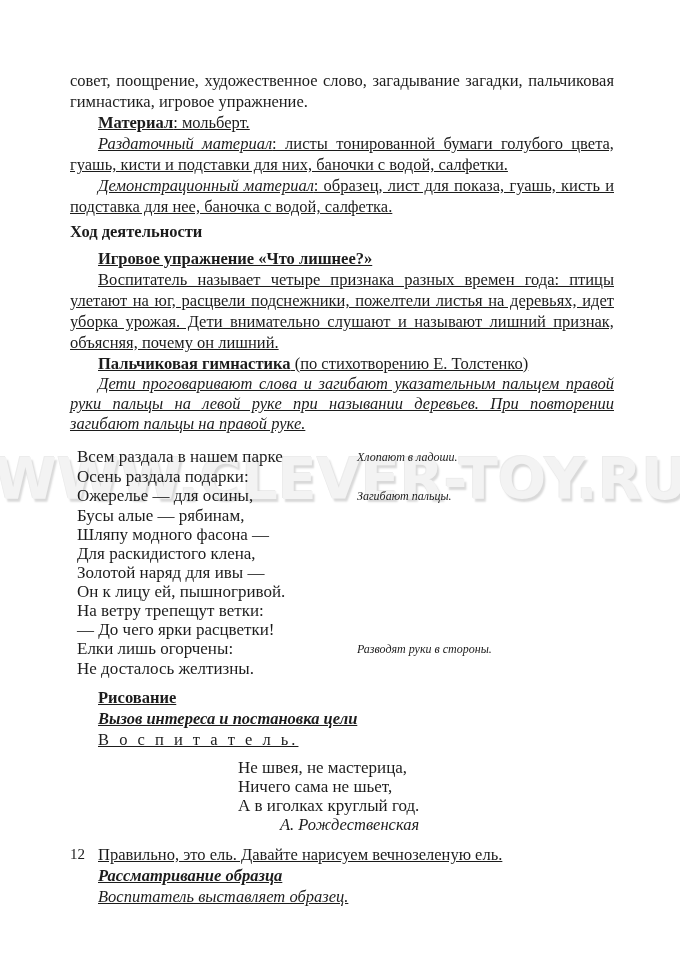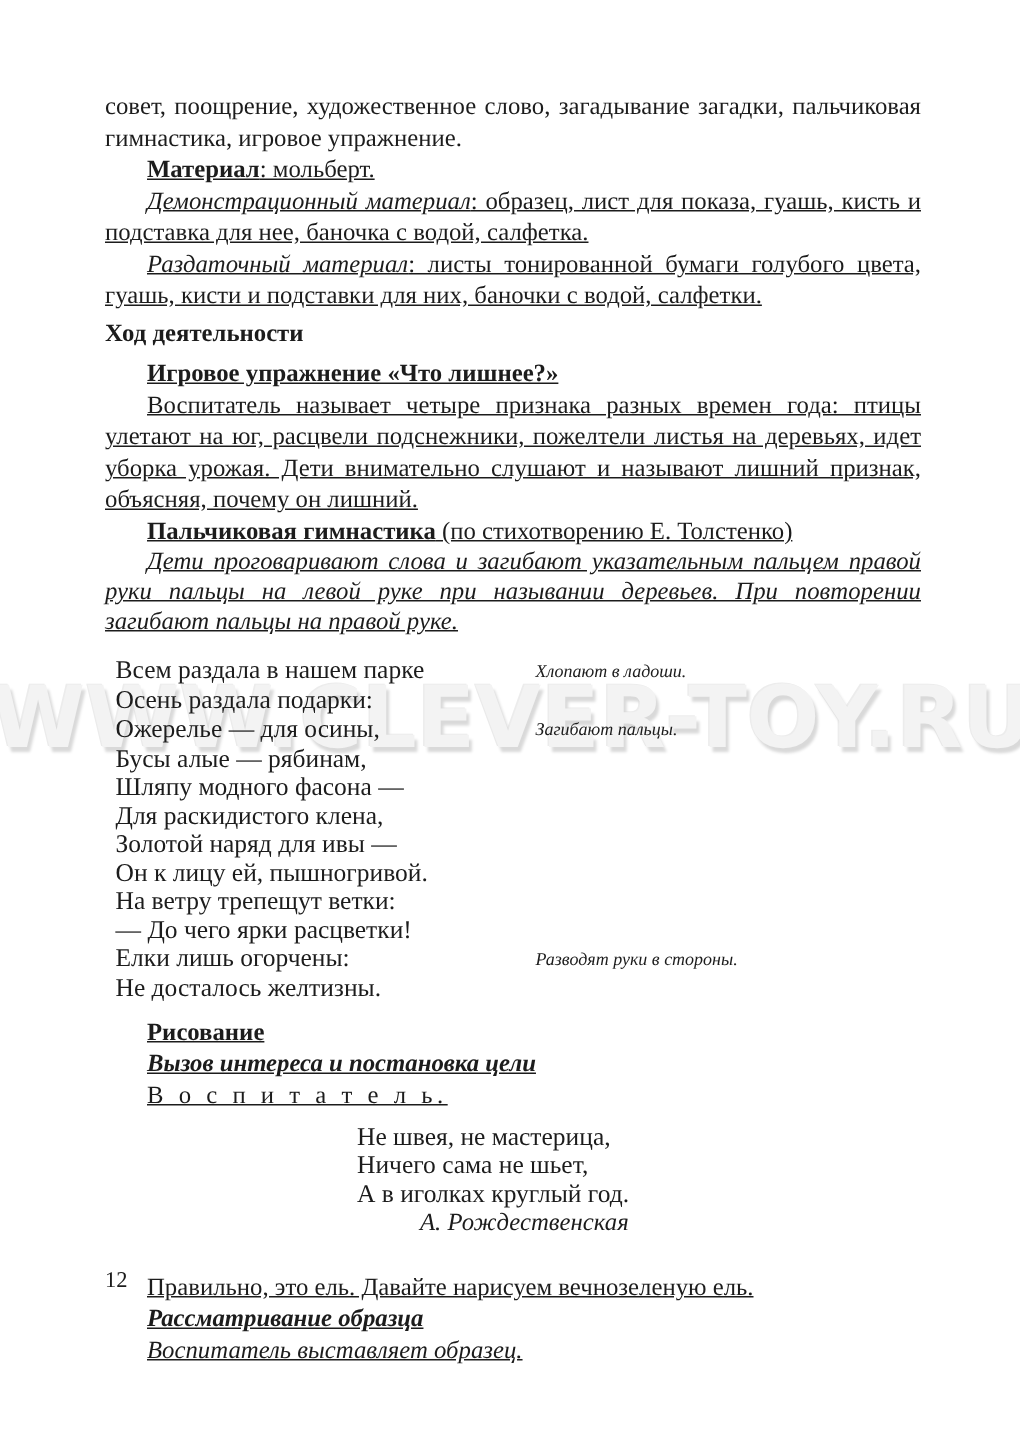--- a/index.html
+++ b/index.html
@@ -21,63 +21,63 @@
     font-family:"DejaVu Sans", sans-serif;
     font-weight:bold;
     font-size:57px;
     letter-spacing:0px;
     color:#f3f3f3;
     text-shadow: 2px 3px 2px #d9d9d9, -1px -1px 0 #ececec;
     user-select:none;
     pointer-events:none;
   }
   .content {
-    position:absolute; left:70px; top:60px; width:544px;
+    position:absolute; left:70px; top:70px; width:544px;
     z-index:1;
     font-size:16.5px; line-height:21px;
   }
   p { margin:0; }
   .just { text-align:justify; }
   .indent { text-indent:28px;text-decoration:underline; }
   .b  { font-weight:bold; }
   .i  { font-style:italic; }
   .bi { font-weight:bold; font-style:italic; }
   .heading { text-align:left; font-weight:bold; margin:4px 0 6px 0; }
   .spaced { letter-spacing:3px; }
   
   .poem { margin-top:13px; font-size:17px; line-height:19px; }
   .poem-row { display:flex; }
   .poem-text { width:240px; padding-left:7px; flex:none; }
   .poem-action { font-style:italic; font-size:12px; padding-top:1px;margin-left:40px; }
   
   .drawing { margin-top:9px; }
   .riddle { margin-top:8px; margin-left:168px; font-size:17px; line-height:19px; }
   .riddle-author { margin-left:210px; font-style:italic; font-size:16.5px; line-height:19px; }
-  .answer { margin-top:23px; }
+  .answer { margin-top:10px; }
   .page-number {
     position:absolute; left:70px; top:846px; z-index:1;
     font-size:15px;
   }
 </style>
 </head>
 <body>
 
 <div class="page">
 
   <div class="watermark">WWW.CLEVER-TOY.RU</div>
 
   <div class="content">
 
     <p class="just">совет, поощрение, художественное слово, загадывание загадки, пальчиковая гимнастика, игровое упражнение.</p>
 
     <p class="just indent"><span class="b">Материал</span><span>: мольберт.</span></p>
 
+    <p class="just indent"><span class="i">Раздаточный материал</span><span>: листы тонированной бумаги голубого цвета, гуашь, кисти и подставки для них, баночки с водой, салфетки.</span></p>
+
     <p class="just indent"><span class="i">Демонстрационный материал</span><span>: образец, лист для показа, гуашь, кисть и подставка для нее, баночка с водой, салфетка.</span></p>
-
-    <p class="just indent"><span class="i">Раздаточный материал</span><span>: листы тонированной бумаги голубого цвета, гуашь, кисти и подставки для них, баночки с водой, салфетки.</span></p>
 
     <p class="heading">Ход деятельности</p>
 
     <p class="indent b">Игровое упражнение «Что лишнее?»</p>
     <p class="just indent">Воспитатель называет четыре признака разных времен года: птицы улетают на юг, расцвели подснежники, пожелтели листья на деревьях, идет уборка урожая. Дети внимательно слушают и называют лишний признак, объясняя, почему он лишний.</p>
 
     <p class="indent"><span class="b">Пальчиковая гимнастика</span><span> (по стихотворению Е. Толстенко)</span></p>
     <p class="just indent i" style="line-height:20px">Дети проговаривают слова и загибают указательным пальцем правой руки пальцы на левой руке при назывании деревьев. При повторении загибают пальцы на правой руке.</p>
 
     <div class="poem">

